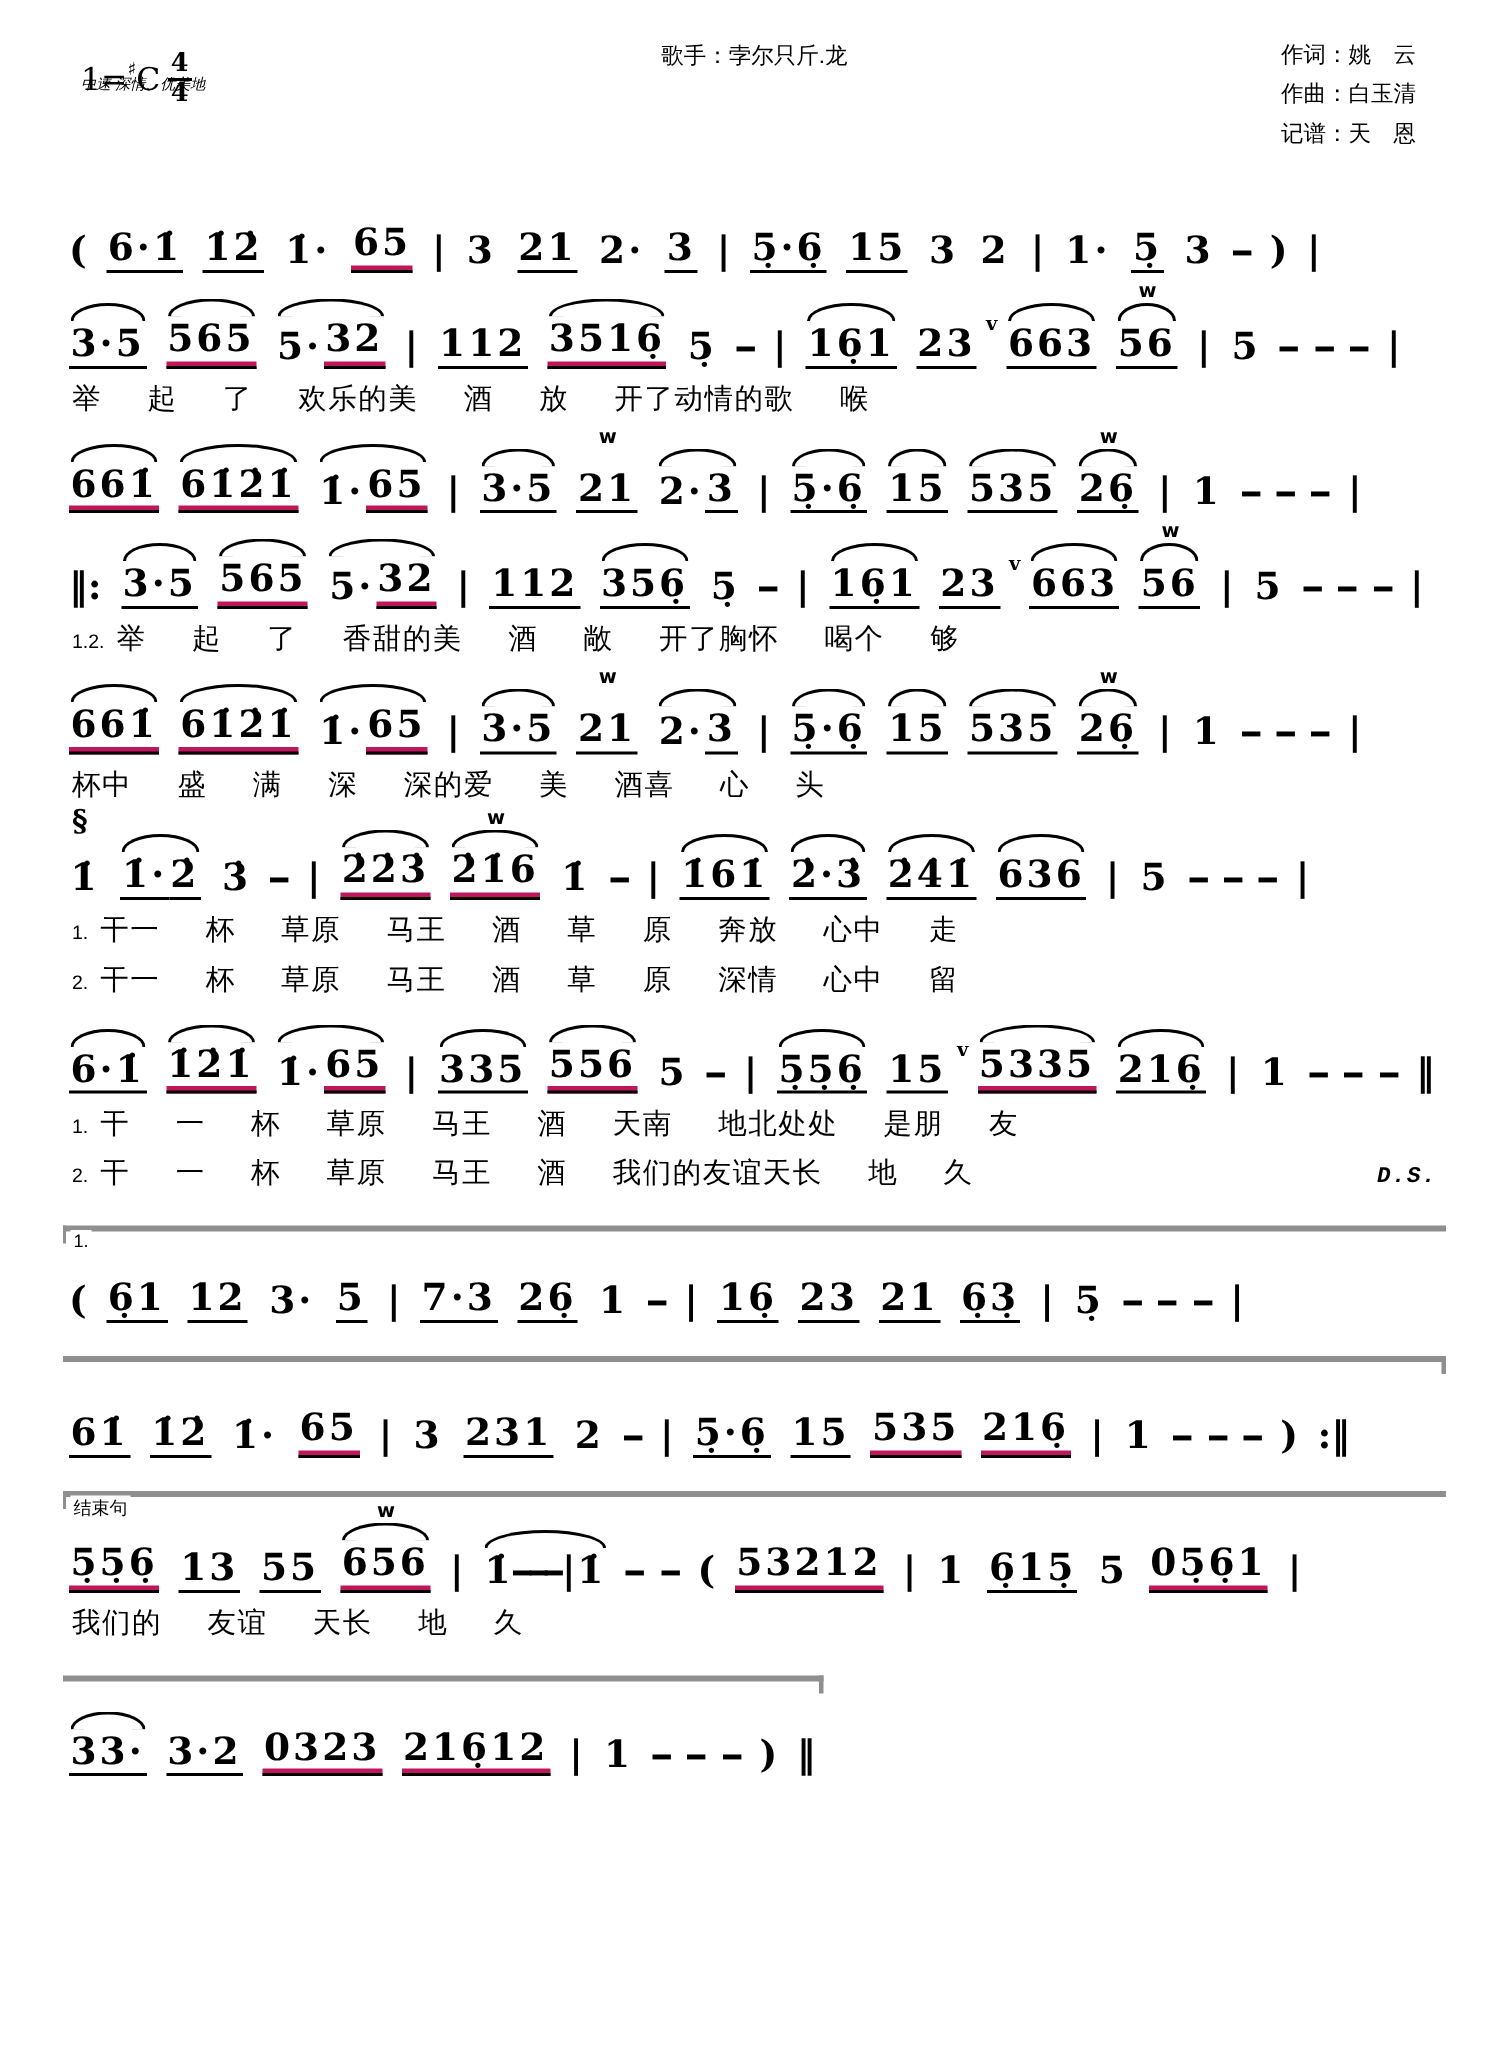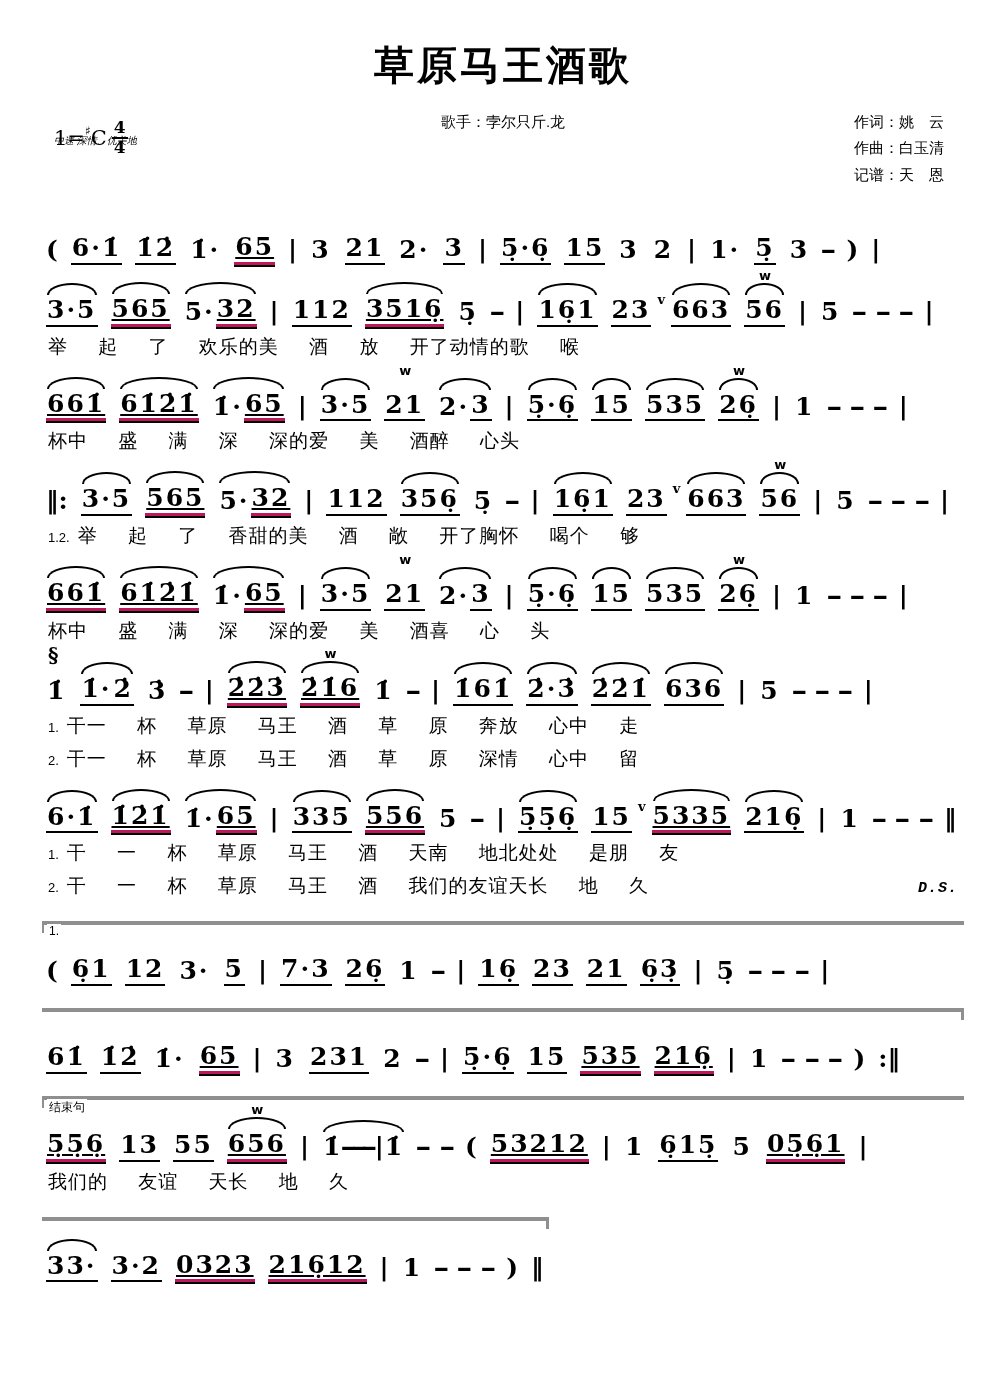--- a/index.html
+++ b/index.html
@@ -23,21 +23,21 @@
 
   
   .score{margin-top:4px;}
   .line-block{position:relative;}
   .note-line{display:flex;align-items:flex-end;gap:13px;margin-top:30px;padding:0 4px;
              font-family:"DejaVu Serif",serif;font-weight:bold;font-size:25px;line-height:1.15;
              white-space:nowrap;}
   .tok{position:relative;display:inline-flex;align-items:flex-end;}
   .part{padding:0 1px;letter-spacing:2px;}
   .u1{border-bottom:2px solid #000;}
-  .u2{border-bottom:3px solid #be185d;position:relative;text-decoration:underline;}
+  .u2{border-bottom:5px solid #be185d;position:relative;}
   .u2::after{content:"";position:absolute;left:0;right:0;bottom:-5px;height:2px;background:#000;}
   .sym{font-weight:bold;}
   .dash{display:inline-block;transform:scaleX(1.6);font-weight:bold;}
   .tok.arc::before{content:"";position:absolute;left:1px;right:1px;top:-13px;height:10px;
       border:2px solid #000;border-bottom:none;border-radius:50% 50% 0 0/100% 100% 0 0;}
   .orn{position:absolute;top:-27px;left:50%;transform:translateX(-50%);
        font-size:13px;font-weight:bold;font-family:"DejaVu Sans",sans-serif;letter-spacing:-1px;}
   .breath{font-size:13px;align-self:flex-start;margin:0 -7px;position:relative;top:-2px;font-weight:bold;}
   .segno{font-size:20px;font-weight:bold;position:absolute;top:-30px;left:6px;font-family:"DejaVu Serif",serif;}
 
@@ -50,21 +50,20 @@
   .bracket{position:relative;height:4px;background:#8f8f8f;margin-top:22px;}
   .bracket.tick-left::before{content:"";position:absolute;left:0;top:0;width:2px;height:12px;background:#8f8f8f;}
   .bracket.tick-right::after{content:"";position:absolute;right:0;top:0;width:3px;height:12px;background:#8f8f8f;}
   .bracket-label{position:absolute;left:5px;top:3px;font-size:12px;background:#fff;padding:0 2px;
                  font-family:"Liberation Sans",sans-serif;color:#000;}
 </style>
 </head>
 <body>
 
 <div class="page">
-  <div class="title">草原马王酒歌</div>
 
   <div class="meta">
     <div class="keysig">
       <span>1=</span>
         <span class="acc">♯</span>
         <span>C</span>
       <span class="frac">
         <span class="num">4</span>
         <span class="den">4</span>
       </span>
@@ -226,23 +225,20 @@
           </span>
           <span class="sym">|</span>
           <span class="tok">
             <span class="part u0">1</span>
           </span>
           <span class="sym dash">-</span>
           <span class="sym dash">-</span>
           <span class="sym dash">-</span>
           <span class="sym">|</span>
         </div>
-        <div class="lyric-line">
-          <span class="lyric-text">杯中 盛 满 深 深的爱 美 酒醉 心头</span>
-        </div>
       </div>
       <div class="line-block">
         <div class="note-line">
           <span class="sym">‖:</span>
           <span class="tok arc">
             <span class="part u1">3·5</span>
           </span>
           <span class="tok arc">
             <span class="part u2">565</span>
           </span>
@@ -368,21 +364,21 @@
           </span>
           <span class="sym dash">-</span>
           <span class="sym">|</span>
           <span class="tok arc">
             <span class="part u1">1̇61̇</span>
           </span>
           <span class="tok arc">
             <span class="part u1">2̇·3̇</span>
           </span>
           <span class="tok arc">
-            <span class="part u1">2̇2̇1̇</span>
+            <span class="part u1">2̇4̇1̇</span>
           </span>
           <span class="tok arc">
             <span class="part u1">636</span>
           </span>
           <span class="sym">|</span>
           <span class="tok">
             <span class="part u0">5</span>
           </span>
           <span class="sym dash">-</span>
           <span class="sym dash">-</span>

